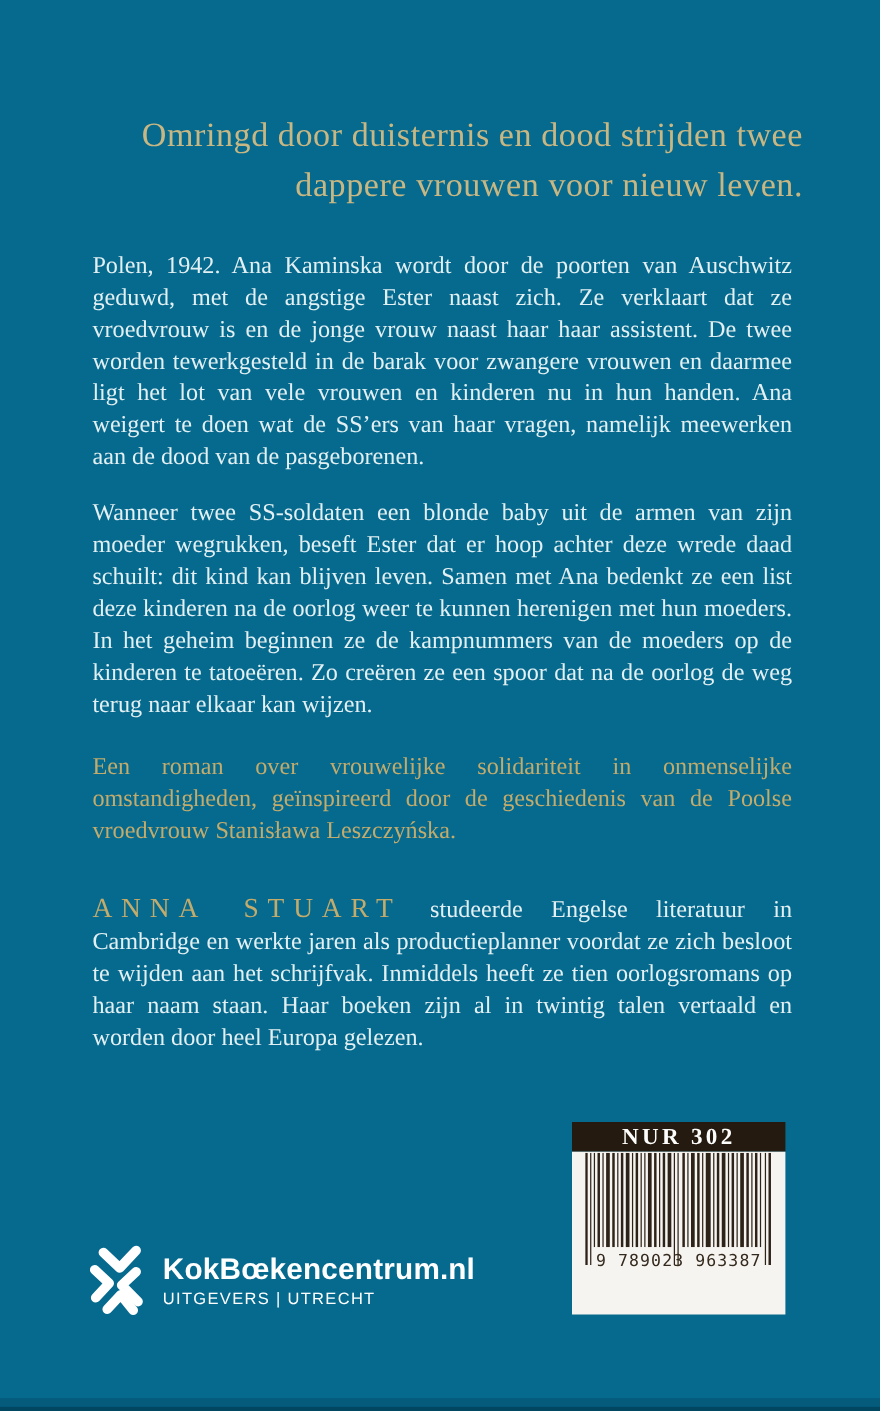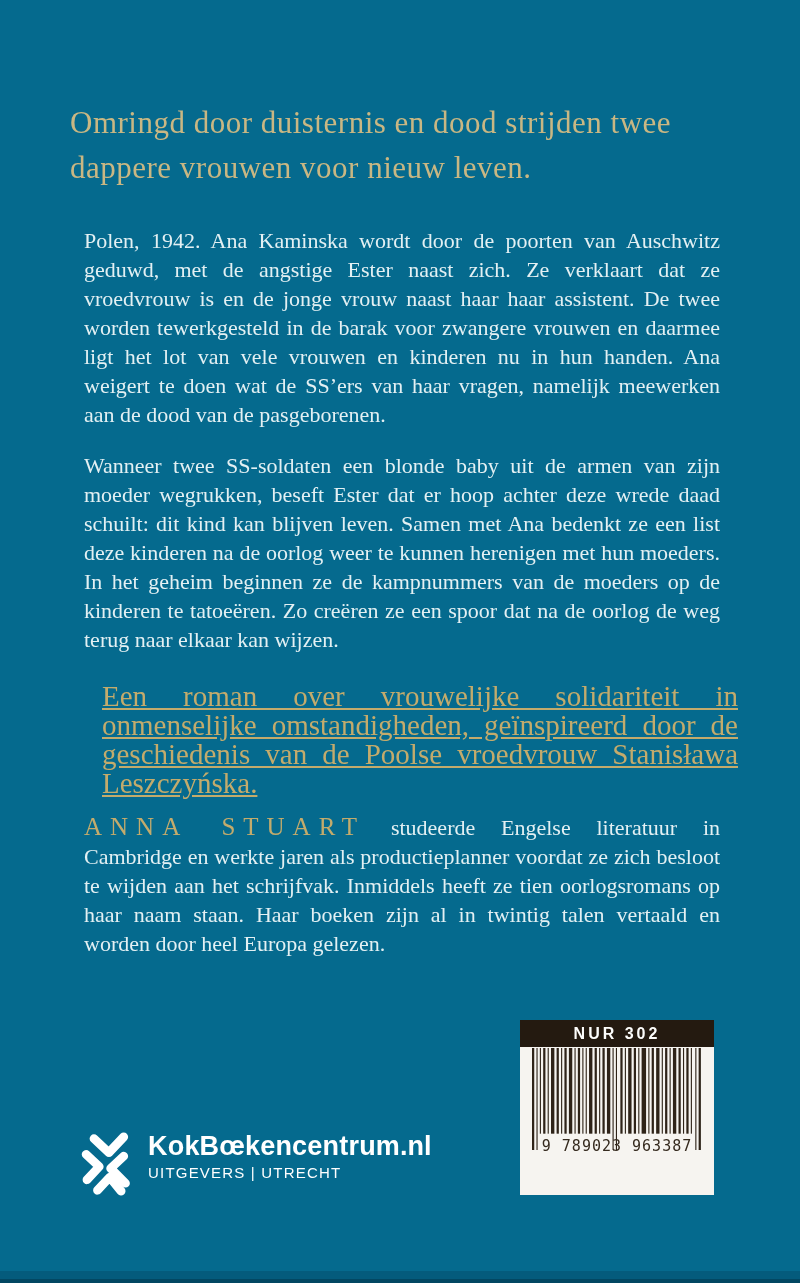--- a/index.html
+++ b/index.html
@@ -16,40 +16,39 @@
   body{font-family:"Liberation Serif", serif;}
   .cover{
     position:relative;
     width:800px;height:1283px;
     background:var(--background,#056a8e);
     overflow:hidden;
   }
   .tagline{
     position:absolute;top:100px;left:50%;transform:translateX(-50%);
     width:660px;
-    text-align:left;
+    text-align:right;
     font-size:31px;line-height:45px;
     font-weight:400;
     color:var(--headline,#c9b783);
     letter-spacing:0.5px;
   }
   .body-par{
     position:absolute;left:84px;width:636px;
     font-size:22px;line-height:29px;
     text-align:justify;
     color:var(--body,#e3f0f3);
   }
   .p1{top:226px;}
   .p2{top:451px;}
   .highlight{
-    position:absolute;left:102px;top:682px;width:636px;
-    font-size:29px;line-height:29px;
+    position:absolute;left:84px;top:682px;width:636px;
+    font-size:22px;line-height:29px;
     text-align:justify;
     color:var(--gold,#c3ab6c);
-    text-decoration:underline;
   }
   .author-par{
     position:absolute;left:84px;top:812px;width:636px;
     font-size:22px;line-height:29px;
     text-align:justify;
     color:var(--body,#e3f0f3);
   }
   .author-name{
     color:var(--gold,#c3ab6c);
     font-size:25px;
@@ -57,22 +56,22 @@
     font-weight:400;
   }
   
   .barcode-panel{
     position:absolute;left:520px;top:1020px;width:194px;
   }
   .nur-bar{
     height:27px;
     background:var(--barcode-header,#241a10);
     color:#fdfdfb;
-    font-family:Liberation Sans, sans-serif;
-    font-size:16px;font-weight:bold;
+    font-family:Liberation Serif, serif;
+    font-size:21px;font-weight:bold;
     letter-spacing:3px;
     display:flex;align-items:center;justify-content:center;
   }
   .barcode-white{
     height:148px;
     background:var(--barcode-paper,#f6f4f0);
     padding:1px 12px 6px;
   }
   .barcode-bars{display:block;width:100%;height:102px;}
   .barcode-bars rect{fill:var(--bar-ink,#2e2318);}
@@ -80,21 +79,21 @@
     margin-top:-13px;
     text-align:center;
     font-family:"DejaVu Sans Mono", monospace;
     font-size:15px;
     letter-spacing:1px;
     color:#352a1e;
   }
   
   .publisher-logo{
     position:absolute;left:80px;top:1131px;
-    display:flex;
+    display:flex;align-items:center;
   }
   .logo-icon{width:56px;height:66px;flex:0 0 auto;}
   .logo-icon path{
     stroke:#ffffff;stroke-width:10;fill:none;
     stroke-linecap:round;stroke-linejoin:round;
   }
   .logo-text{margin-left:12px;font-family:"Liberation Sans", sans-serif;color:#ffffff;}
   .logo-name-row{font-size:27px;line-height:30px;display:flex;align-items:baseline;}
   .logo-name{font-weight:bold;letter-spacing:0.2px;}
   .logo-tld{font-weight:700;}

